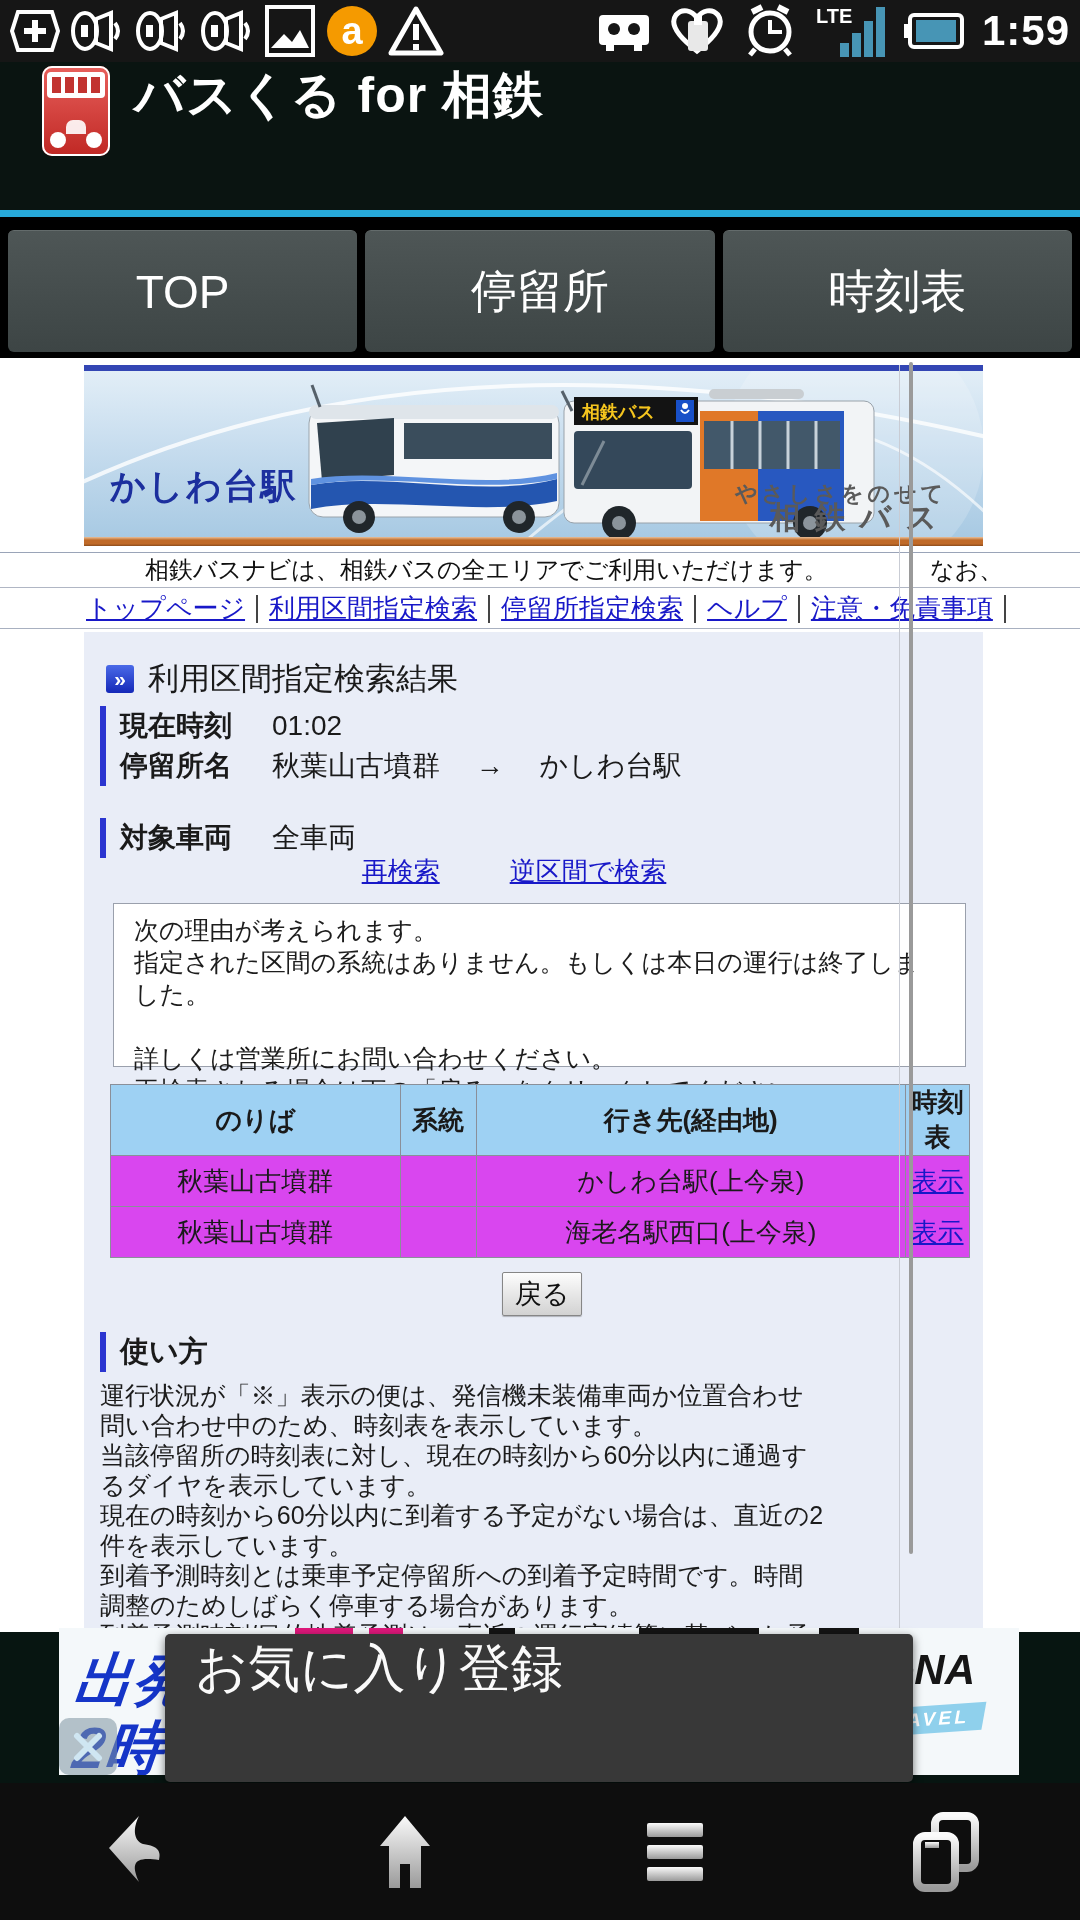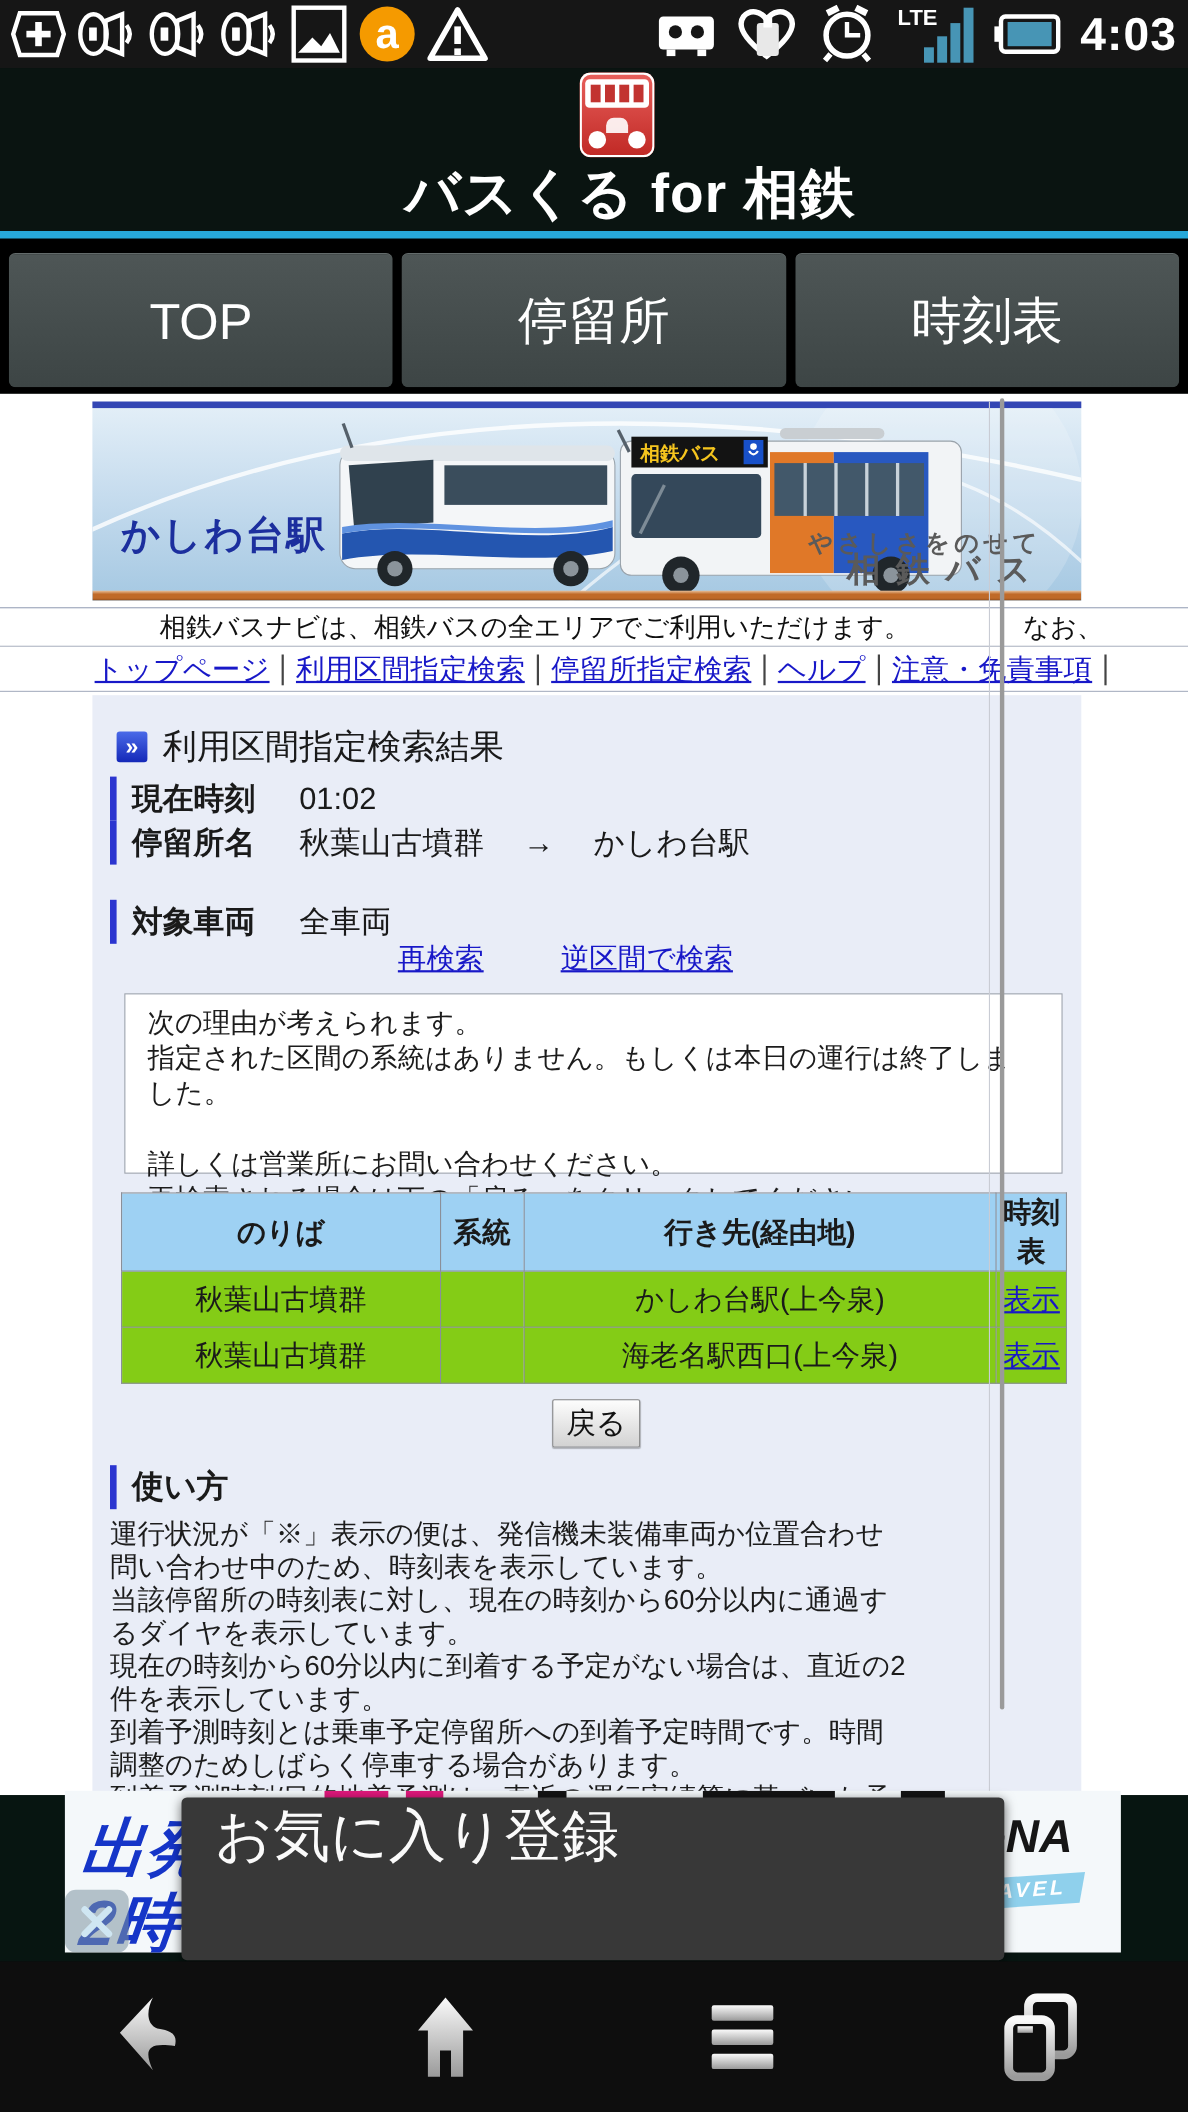--- a/index.html
+++ b/index.html
@@ -9,21 +9,21 @@
     font-family:"Liberation Sans", sans-serif; background:#05130f;
   }
   
   .statusbar{position:absolute;top:0;left:0;width:1080px;height:62px;background:#161616;
     display:flex;align-items:center;padding:0 10px;gap:9px;}
   .statusbar .right{margin-left:auto;display:flex;align-items:center;gap:16px;}
   .sb-time{color:#fff;font-size:42px;font-weight:bold;letter-spacing:1px;}
   .sb-ic{display:flex;align-items:center;justify-content:center;}
   
   .appheader{position:absolute;top:62px;left:0;width:1080px;height:155px;background:#0a1411;
-    border-bottom:7px solid #27a9da;display:flex;align-items:center;padding-left:42px;flex-direction:column;}
+    border-bottom:7px solid #27a9da;display:flex;padding-left:42px;}
   .bus-tile{width:68px;height:90px;border-radius:10px;background:linear-gradient(#e8605c,#c02824);
     position:relative;box-shadow:0 0 0 2px #fff inset;overflow:hidden;margin-top:4px;}
   .bus-tile .band{position:absolute;top:6px;left:5px;right:5px;height:26px;background:#fff;border-radius:4px;
     display:flex;gap:4px;align-items:center;justify-content:center;}
   .bus-tile .band i{width:9px;height:16px;background:#c23330;display:block;}
   .bus-tile .w1,.bus-tile .w2{position:absolute;bottom:8px;width:16px;height:16px;border-radius:50%;background:#fff;}
   .bus-tile .w1{left:8px;} .bus-tile .w2{right:8px;}
   .bus-tile .dr{position:absolute;bottom:22px;left:24px;right:24px;height:14px;border-radius:7px 7px 0 0;background:#fff;opacity:.9;}
   .app-title{color:#fff;font-size:50px;font-weight:bold;margin-left:24px;letter-spacing:1px;}
   
@@ -66,21 +66,21 @@
   .vvalue{font-size:28px;margin-left:40px;}
   .relinks{position:absolute;left:0;top:222px;width:860px;display:flex;justify-content:center;gap:70px;font-size:26px;}
   .relinks a{color:#1818c8;text-decoration:underline;cursor:pointer;}
   .msgbox{position:absolute;left:29px;top:271px;width:853px;height:164px;background:#fff;
     border:1px solid #9aa0ac;padding:10px 20px;font-size:25px;line-height:32px;color:#1c1c1c;}
   .msgbox div{min-height:32px;}
   
   table.res{position:absolute;left:26px;top:452px;width:860px;border-collapse:collapse;
     font-size:26px;text-align:center;background:#fff;}
   table.res th{background:#9ed1f3;font-weight:bold;border:1px solid #8a8f99;height:57px;padding:0 4px;}
-  table.res td{border:1px solid #8a8f99;height:51px;background:#84cc16;}
+  table.res td{border:1px solid #8a8f99;height:51px;background:#d946ef;}
   table.res a{color:#1818c8;text-decoration:underline;cursor:pointer;}
   .col1{width:290px;} .col2{width:76px;} .col3{width:430px;} .col4{width:64px;}
   .backbtn{position:absolute;left:418px;top:640px;width:80px;height:44px;font-size:27px;color:#111;
     background:linear-gradient(#fdfdfd,#d2d2d2);border:1px solid #868686;border-radius:2px;
     display:flex;align-items:center;justify-content:center;box-shadow:0 1px 1px rgba(0,0,0,.25);cursor:pointer;}
   .usage-h{position:absolute;left:16px;top:700px;display:flex;align-items:center;}
   .usage-p{position:absolute;left:16px;top:748px;font-size:25px;line-height:30px;color:#1c1c1c;white-space:nowrap;}
   
   .understrip{position:absolute;top:1632px;left:0;width:1080px;height:151px;background:#071511;}
   
@@ -197,21 +197,21 @@
             <rect x="62" y="4" width="9" height="50" fill="#4795b5"></rect>
           </svg>
       </span>
       <span class="sb-ic">
         <svg width="64" height="40" viewBox="0 0 64 40">
             <rect x="8" y="4" width="52" height="32" rx="4" fill="none" stroke="#fff" stroke-width="4"></rect>
             <rect x="2" y="13" width="6" height="14" fill="#fff"></rect>
             <rect x="14" y="9" width="40" height="22" fill="#4795b5"></rect>
           </svg>
       </span>
-      <span class="sb-time">4:03</span>
+      <span class="sb-time">1:59</span>
     </span>
   </div>
 
   <div class="appheader">
     <div class="bus-tile">
       <div class="band">
           <i></i>
           <i></i>
           <i></i>
           <i></i>

